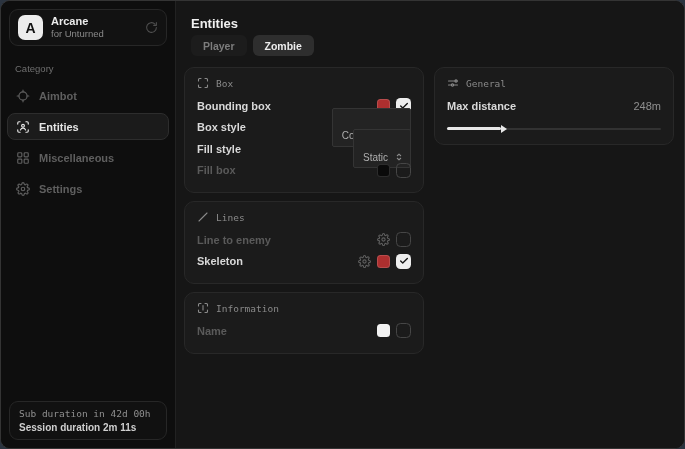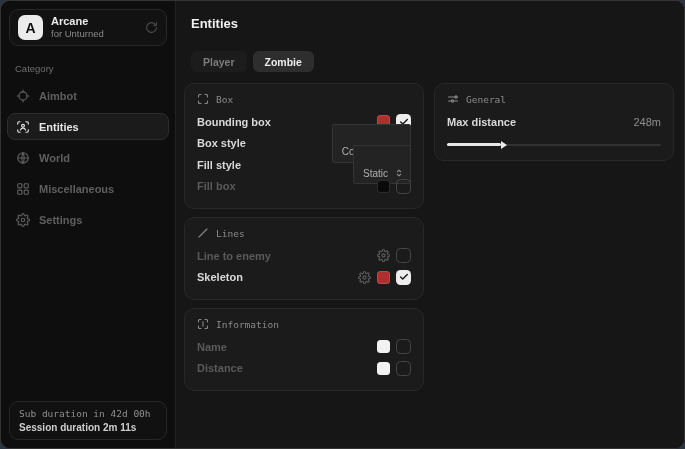--- a/index.html
+++ b/index.html
@@ -27,21 +27,21 @@
   .nav-item{display:flex;align-items:center;gap:9px;height:25px;padding:0 8px;
     border-radius:8px;color:#5f5f5f;font-size:11px;font-weight:bold;border:1px solid transparent;cursor:default;text-align:right;}
   .nav-item.active{background:#1b1b1b;border-color:#2d2d2d;color:#e6e6e6;}
   .status{position:absolute;bottom:8px;left:8px;right:8px;border:1px solid #272727;
     border-radius:9px;padding:6px 9px;background:#111;box-sizing:border-box;}
   .status-line1{font-family:"DejaVu Sans Mono",monospace;font-size:9.5px;color:#8f8f8f;white-space:nowrap;}
   .status-line2{font-size:10px;color:#cfcfcf;font-weight:bold;margin-top:3px;}
   
   .main{flex:1;background:#161616;padding:15px 12px 0 8px;box-sizing:border-box;}
   .main-title{font-size:13px;font-weight:bold;color:#f0f0f0;margin-left:7px;}
-  .tabs{display:flex;gap:6px;margin-top:20px;margin-left:7px;}
+  .tabs{display:flex;gap:6px;margin-top:4px;margin-left:7px;}
   .tab{height:21px;padding:0 12px;border-radius:6px;display:flex;align-items:center;
     font-size:10.5px;font-weight:bold;color:#7d7d7d;background:#1c1c1c;cursor:default;}
   .tab.active{background:#2e2e2e;color:#ededed;}
   .content{display:flex;gap:10px;margin-top:11px;align-items:flex-start;justify-content:flex-end;}
   .col{display:flex;flex-direction:column;gap:8px;width:240px;}
   .card{background:#1b1b1b;border:1px solid #282828;border-radius:10px;
     padding:9px 12px 11px;box-sizing:border-box;width:240px;}
   .card-head{display:flex;align-items:center;gap:7px;color:#8a8a8a;margin-bottom:6px;}
   .card-title{font-family:"DejaVu Sans Mono",monospace;font-size:9.5px;color:#8a8a8a;}
   .row{display:flex;align-items:center;justify-content:space-between;height:21.5px;}
@@ -104,30 +104,20 @@
         <span>
           <svg class="i14" viewBox="0 0 24 24" fill="none" stroke="currentColor" stroke-width="2" stroke-linecap="round" stroke-linejoin="round">
             <path d="M3 7V5a2 2 0 0 1 2-2h2M17 3h2a2 2 0 0 1 2 2v2M21 17v2a2 2 0 0 1-2 2h-2M7 21H5a2 2 0 0 1-2-2v-2"></path>
             <circle cx="12" cy="10" r="2.4"></circle>
               <path d="M7.6 17c.9-2 2.5-3 4.4-3s3.5 1 4.4 3"></path>
           </svg>
         </span>
         <span>Entities</span>
       </div>
 
-      <div class="nav-item">
-        <span>
-          <svg class="i14" viewBox="0 0 24 24" fill="none" stroke="currentColor" stroke-width="2" stroke-linecap="round">
-            <circle cx="12" cy="12" r="9"></circle>
-              <path d="M3 12h18"></path>
-              <path d="M12 3c2.6 2.7 2.6 15.3 0 18M12 3c-2.6 2.7-2.6 15.3 0 18"></path>
-          </svg>
-        </span>
-        <span>World</span>
-      </div>
 
       <div class="nav-item">
         <span>
           <svg class="i14" viewBox="0 0 24 24" fill="none" stroke="currentColor" stroke-width="2" stroke-linejoin="round">
             <rect x="3" y="3" width="7" height="7" rx="1.5"></rect>
               <rect x="14" y="3" width="7" height="7" rx="1.5"></rect>
             <rect x="3" y="14" width="7" height="7" rx="1.5"></rect>
               <rect x="14" y="14" width="7" height="7" rx="1.5"></rect>
           </svg>
         </span>
@@ -277,27 +267,20 @@
           </div>
 
           <div class="row disabled">
             <span class="row-label">Name</span>
             <span class="controls">
               <span class="swatch" style="background: rgb(242, 242, 242);"></span>
               <span class="checkbox unchecked"></span>
             </span>
           </div>
 
-          <div class="row disabled">
-            <span class="row-label">Distance</span>
-            <span class="controls">
-              <span class="swatch" style="background: rgb(242, 242, 242);"></span>
-              <span class="checkbox unchecked"></span>
-            </span>
-          </div>
         </div>
       </div>
 
       <div class="col">
         <div class="card">
           <div class="card-head">
             <span>
               <svg class="i12" viewBox="0 0 24 24" fill="none" stroke="currentColor" stroke-width="2.2" stroke-linecap="round">
                 <path d="M3 8h14.5M3 16h6.5"></path>
                   <path d="M21 8h-1M13 16h8"></path>

